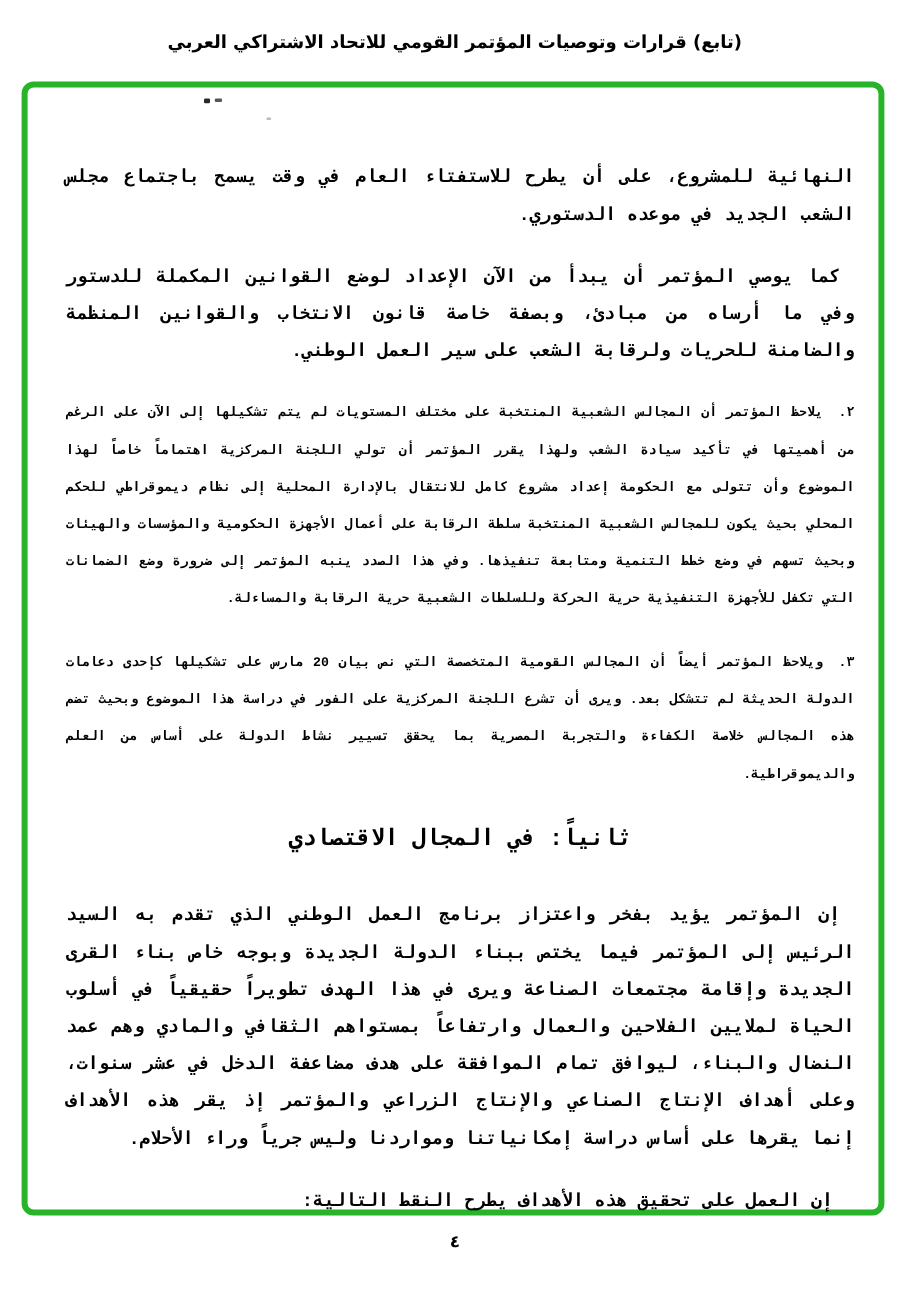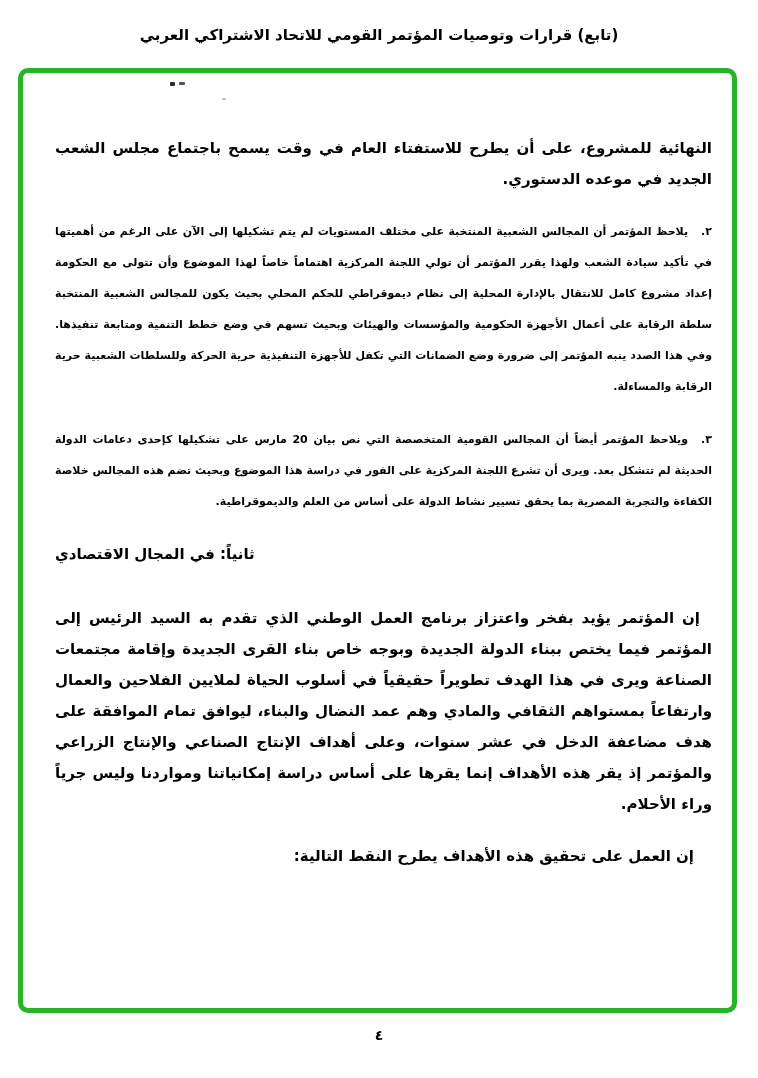--- a/index.html
+++ b/index.html
@@ -31,42 +31,43 @@
     position: absolute;
     left: 18px;
     top: 68px;
     width: 719px;
     height: 945px;
     box-sizing: border-box;
     border: 5px solid #28b428;
     border-radius: 10px;
     padding: 60px 20px 0 32px;
     direction: rtl;
+    font-family: Liberation Mono, monospace;
   }
   .para {
     margin: 0 0 21px 0;
     font-size: 15px;
     line-height: 31px;
     text-align: justify;
     text-justify: inter-word;
   }
   .para.indented { text-indent: 12px; }
   .numbered-item {
     margin: 4px 0 22px 0;
     font-size: 11px;
     line-height: 31px;
     text-align: justify;
     text-justify: inter-word;
   }
   .numbered-item .item-num { margin-left: 13px; }
   .section-heading {
-    font-size: 15px;
+    font-size: 19px;
     line-height: 31px;
     font-weight: bold;
-    text-align: left;
+    text-align: center;
     margin: 0 0 33px 0;
   }
   .closing-line {
     text-indent: 18px;
     margin: 9px 0 0 0;
   }
   .page-number {
     position: absolute;
     top: 1027px;
     left: 0;
@@ -86,20 +87,21 @@
 <body>
 
 <div class="page">
 
   <div class="header-title">(تابع) قرارات وتوصيات المؤتمر القومي للاتحاد الاشتراكي العربي</div>
 
   <div class="frame" style="border-color: rgb(40, 180, 40);">
 
     <p class="para">النهائية للمشروع، على أن يطرح للاستفتاء العام في وقت يسمح باجتماع مجلس الشعب الجديد في موعده الدستوري.</p>
 
+    <p class="para indented">كما يوصي المؤتمر أن يبدأ من الآن الإعداد لوضع القوانين المكملة للدستور وفي ما أرساه من مبادئ، وبصفة خاصة قانون الانتخاب والقوانين المنظمة والضامنة للحريات ولرقابة الشعب على سير العمل الوطني.</p>
 
     <div class="numbered-item">
       <span class="item-num">٢.</span><span class="item-text">يلاحظ المؤتمر أن المجالس الشعبية المنتخبة على مختلف المستويات لم يتم تشكيلها إلى الآن على الرغم من أهميتها في تأكيد سيادة الشعب ولهذا يقرر المؤتمر أن تولي اللجنة المركزية اهتماماً خاصاً لهذا الموضوع وأن تتولى مع الحكومة إعداد مشروع كامل للانتقال بالإدارة المحلية إلى نظام ديموقراطي للحكم المحلي بحيث يكون للمجالس الشعبية المنتخبة سلطة الرقابة على أعمال الأجهزة الحكومية والمؤسسات والهيئات وبحيث تسهم في وضع خطط التنمية ومتابعة تنفيذها. وفي هذا الصدد ينبه المؤتمر إلى ضرورة وضع الضمانات التي تكفل للأجهزة التنفيذية حرية الحركة وللسلطات الشعبية حرية الرقابة والمساءلة.</span>
     </div>
 
     <div class="numbered-item">
       <span class="item-num">٣.</span><span class="item-text">ويلاحظ المؤتمر أيضاً أن المجالس القومية المتخصصة التي نص بيان 20 مارس على تشكيلها كإحدى دعامات الدولة الحديثة لم تتشكل بعد. ويرى أن تشرع اللجنة المركزية على الفور في دراسة هذا الموضوع وبحيث تضم هذه المجالس خلاصة الكفاءة والتجربة المصرية بما يحقق تسيير نشاط الدولة على أساس من العلم والديموقراطية.</span>
     </div>
 
     <h2 class="section-heading">ثانياً: في المجال الاقتصادي</h2>

